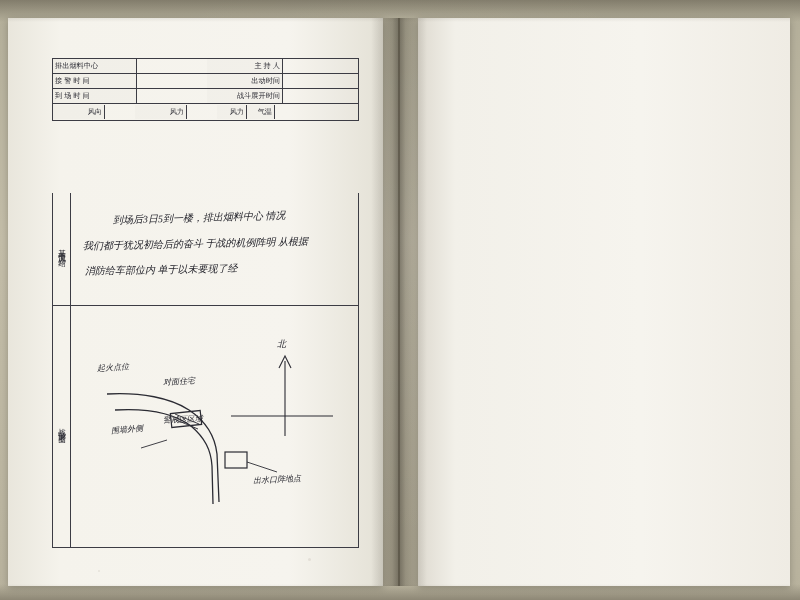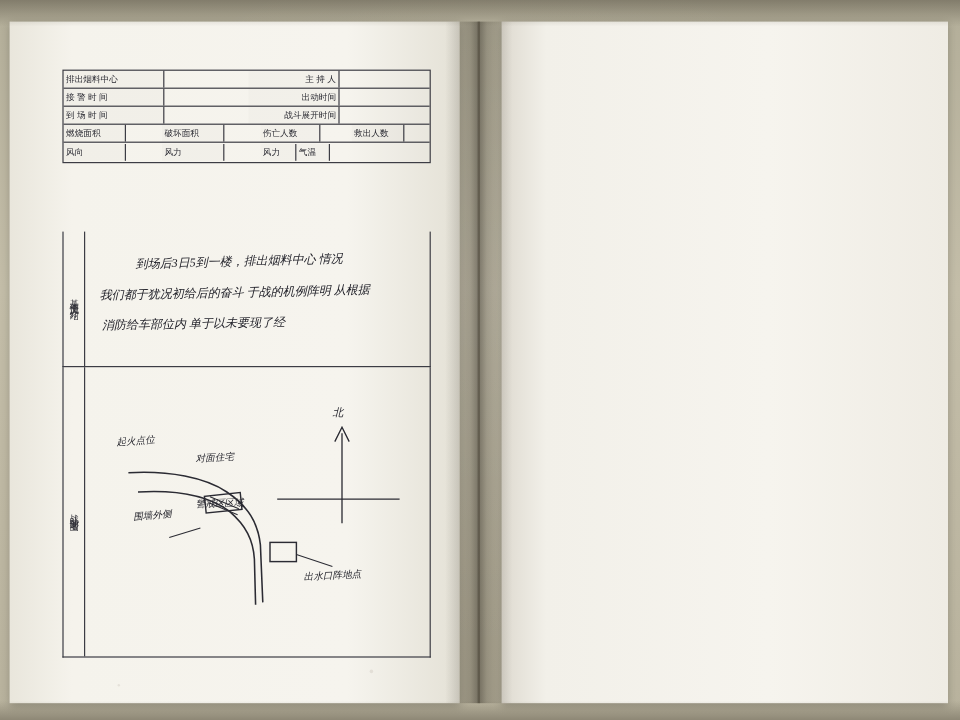--- a/index.html
+++ b/index.html
@@ -42,21 +42,21 @@
   }
   .spine-line { position:absolute; left:398px; top:0; width:2px; height:568px; background:rgba(70,64,52,0.45); }
 
   
   .form {
     position:absolute; left:44px; top:40px; width:307px;
     border:1px solid #3c3c44;
     background:rgba(255,255,255,0.04);
   }
   .frow { display:flex; border-bottom:1px solid #3c3c44; height:15px; align-items:center; }
-  .frow:last-child { border-bottom:none; }
+  .frow:last-child { border-bottom:none;text-align:right; }
   .cell {
     position:relative;
     font-size:7.2px; line-height:14px; color:#2b2b33;
     padding:0 2px; white-space:nowrap; overflow:hidden;
     font-family:"Liberation Sans", sans-serif;
   }
   .lbl { background:rgba(0,0,0,0.015); }
   .bd-r { border-right:1px solid #3c3c44; }
   .w-lbl1 { width:84px; }
   .w-val1 { width:70px; }
@@ -149,38 +149,20 @@
             <span class="hw sm">6 时 33 分</span>
           </div>
           <div class="cell lbl bd-r w-lbl2">战斗展开时间</div>
           <div class="cell val w-val2">
             <span class="hw sm">10 时 38 分</span>
           </div>
         </div>
 
 
 
-        <div class="frow">
-          <div class="cell lbl bd-r" style="width:52px">燃烧面积</div>
-          <div class="cell val bd-r" style="width:30px">
-            <span class="hw">20</span>
-          </div>
-          <div class="cell lbl bd-r" style="width:52px">破坏面积</div>
-          <div class="cell val bd-r" style="width:30px">
-            <span class="hw">0</span>
-          </div>
-          <div class="cell lbl bd-r" style="width:50px">伤亡人数</div>
-          <div class="cell val bd-r" style="width:26px">
-            <span class="hw">0</span>
-          </div>
-          <div class="cell lbl bd-r" style="width:44px">救出人数</div>
-          <div class="cell val" style="width:21px">
-            <span class="hw">1</span>
-          </div>
-        </div>
 
         <div class="frow" style="height:16px">
           <div class="cell lbl bd-r" style="width:52px">风向</div>
           <div class="cell val bd-r" style="width:30px">
             <span class="hw">南</span>
           </div>
           <div class="cell lbl bd-r" style="width:52px">风力</div>
           <div class="cell val bd-r" style="width:30px">
             <span class="hw">4</span>
           </div>

